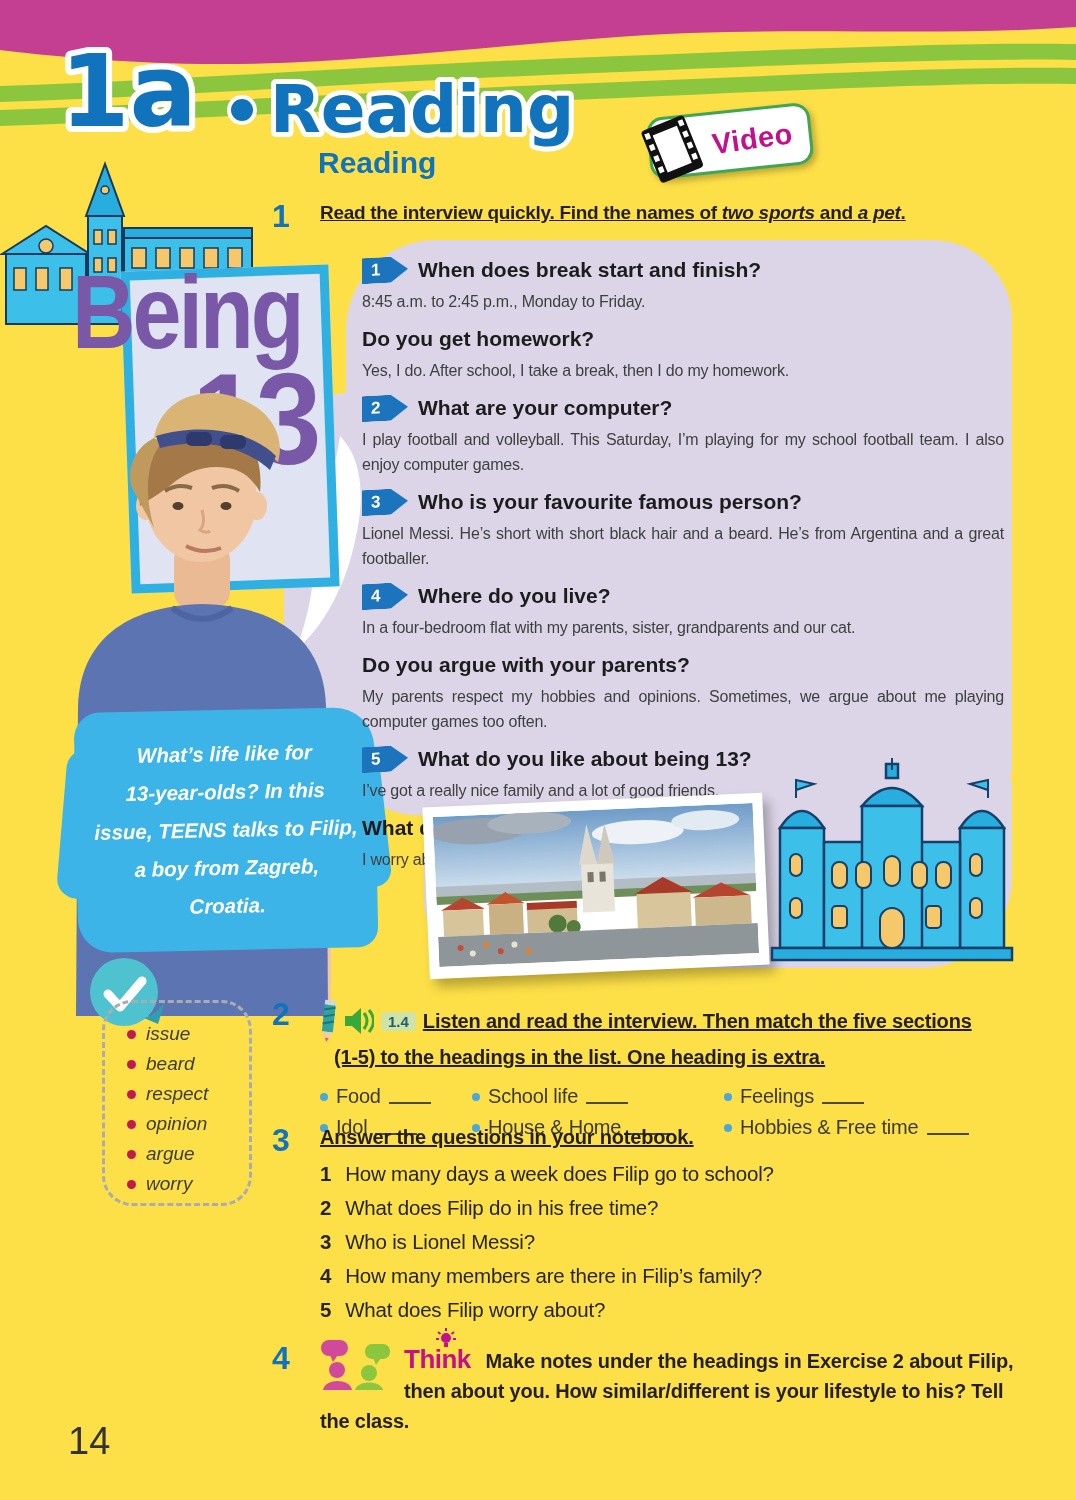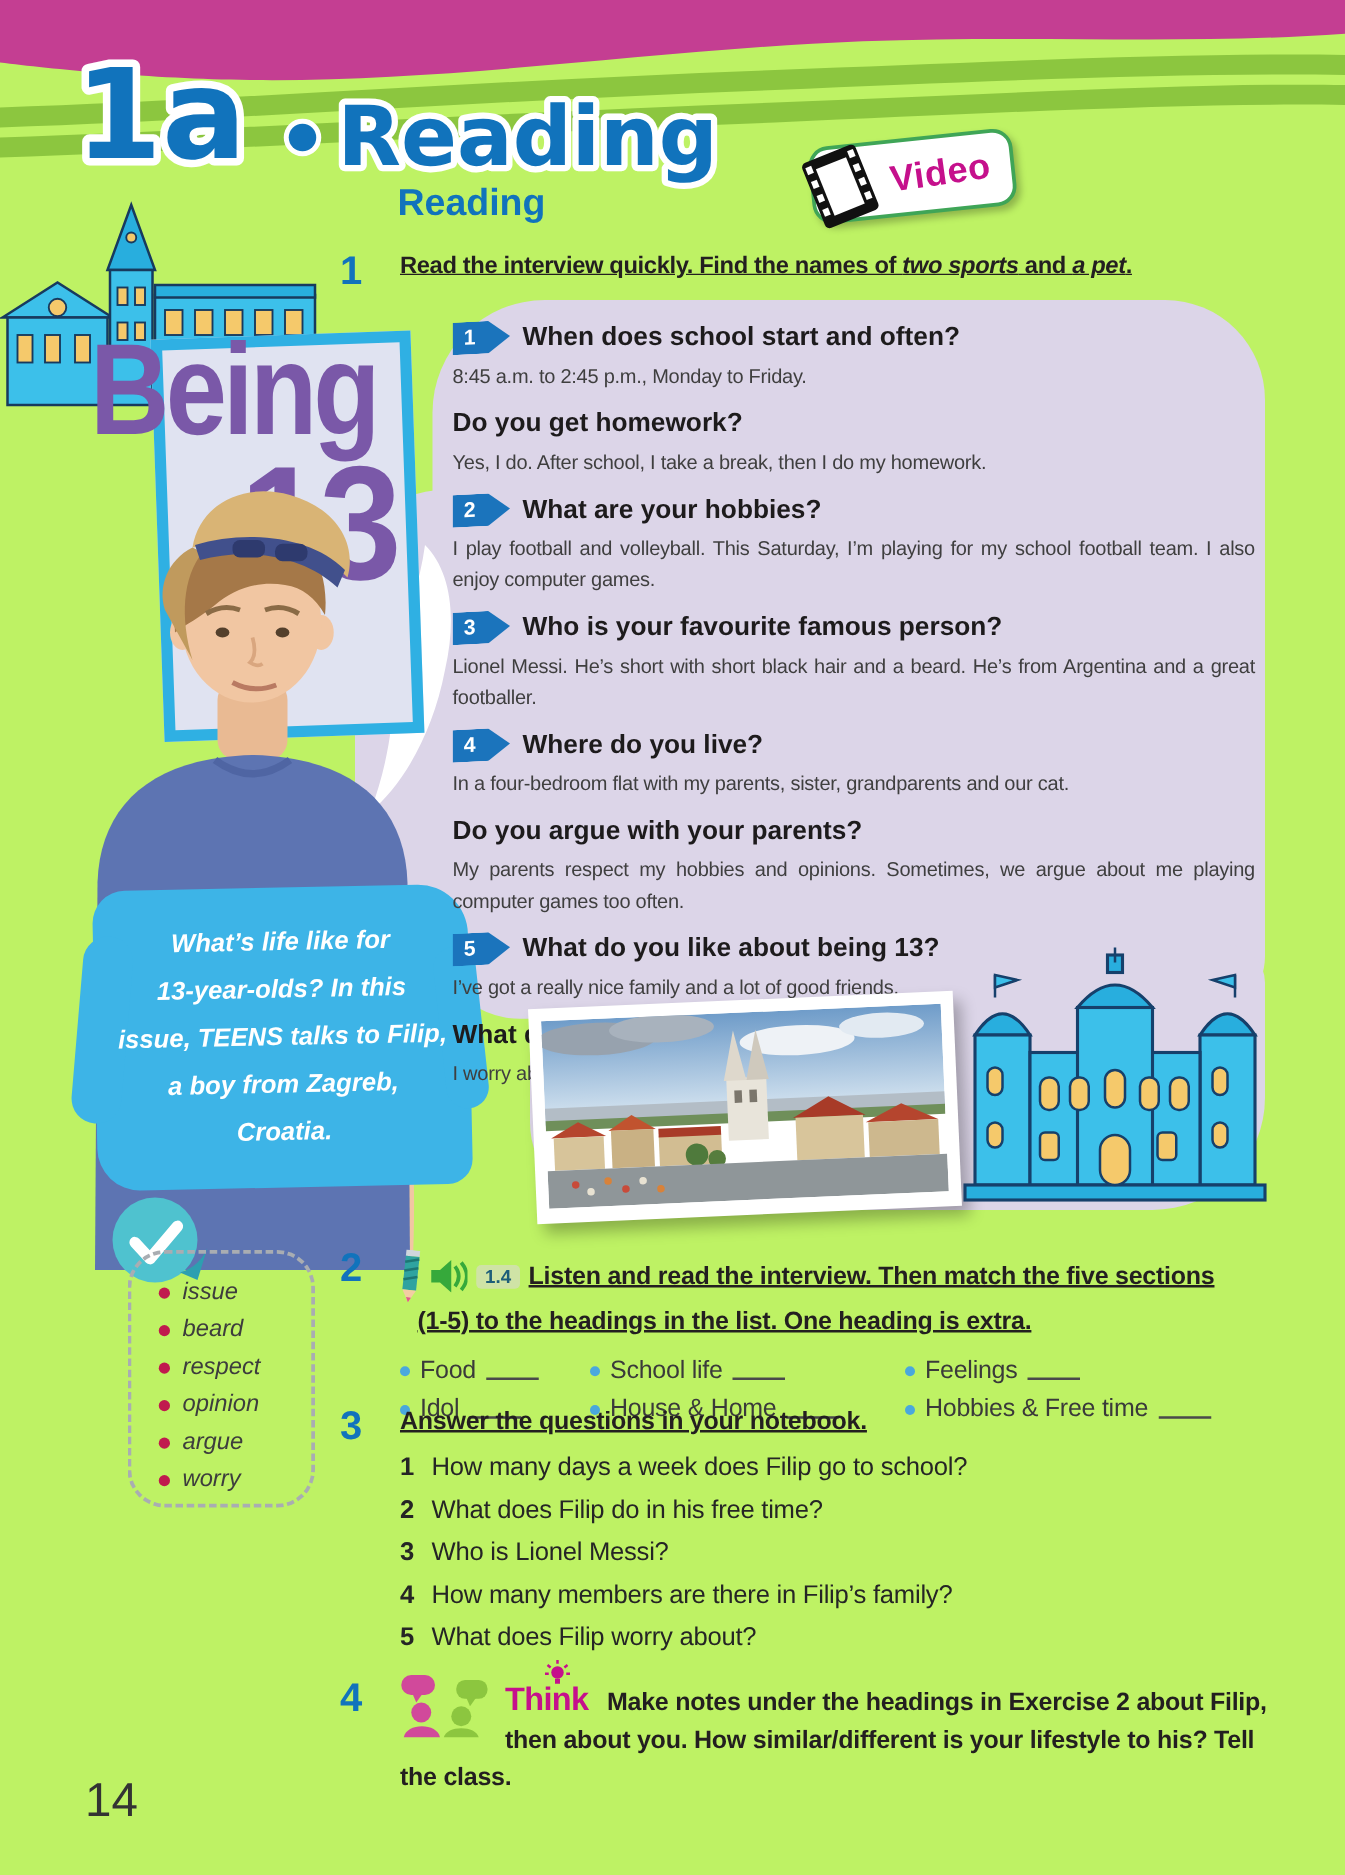--- a/index.html
+++ b/index.html
@@ -1,18 +1,18 @@
 <!DOCTYPE html>
 <html><head>
 <meta charset="utf-8">
 <style>
   * { margin:0; padding:0; box-sizing:border-box; }
   body { background:#ffffff; }
   .page {
-    position:relative; width:1076px; height:1500px; background:#bef264;
+    position:relative; width:1076px; height:1500px; background:#fde047;
     overflow:hidden; font-family:"Liberation Sans", sans-serif; color:#231f20;
   }
   .abs { position:absolute; }
 
   
   .banner-svg { left:0; top:0; }
   .hdr-text-svg { left:50px; top:14px; }
 
   
   .video-badge {
@@ -228,34 +228,34 @@
     <div class="brush-line">13-year-olds? In this</div>
     <div class="brush-line">issue, TEENS talks to Filip,</div>
     <div class="brush-line">a boy from Zagreb,</div>
     <div class="brush-line">Croatia.</div>
   </div>
 
   <div class="abs interview">
     <div class="qa-item">
       <div class="qa-q">
           <span class="flag">1</span>
-          <span>When does school start and often?</span>
+          <span>When does break start and finish?</span>
         </div>
       <div class="qa-a">8:45 a.m. to 2:45 p.m., Monday to Friday.</div>
     </div>
     <div class="qa-item">
       <div class="qa-q">
           <span>Do you get homework?</span>
         </div>
       <div class="qa-a">Yes, I do. After school, I take a break, then I do my homework.</div>
     </div>
     <div class="qa-item">
       <div class="qa-q">
           <span class="flag">2</span>
-          <span>What are your hobbies?</span>
+          <span>What are your computer?</span>
         </div>
       <div class="qa-a">I play football and volleyball. This Saturday, I’m playing for my school football team. I also enjoy computer games.</div>
     </div>
     <div class="qa-item">
       <div class="qa-q">
           <span class="flag">3</span>
           <span>Who is your favourite famous person?</span>
         </div>
       <div class="qa-a">Lionel Messi. He’s short with short black hair and a beard. He’s from Argentina and a great footballer.</div>
     </div>

